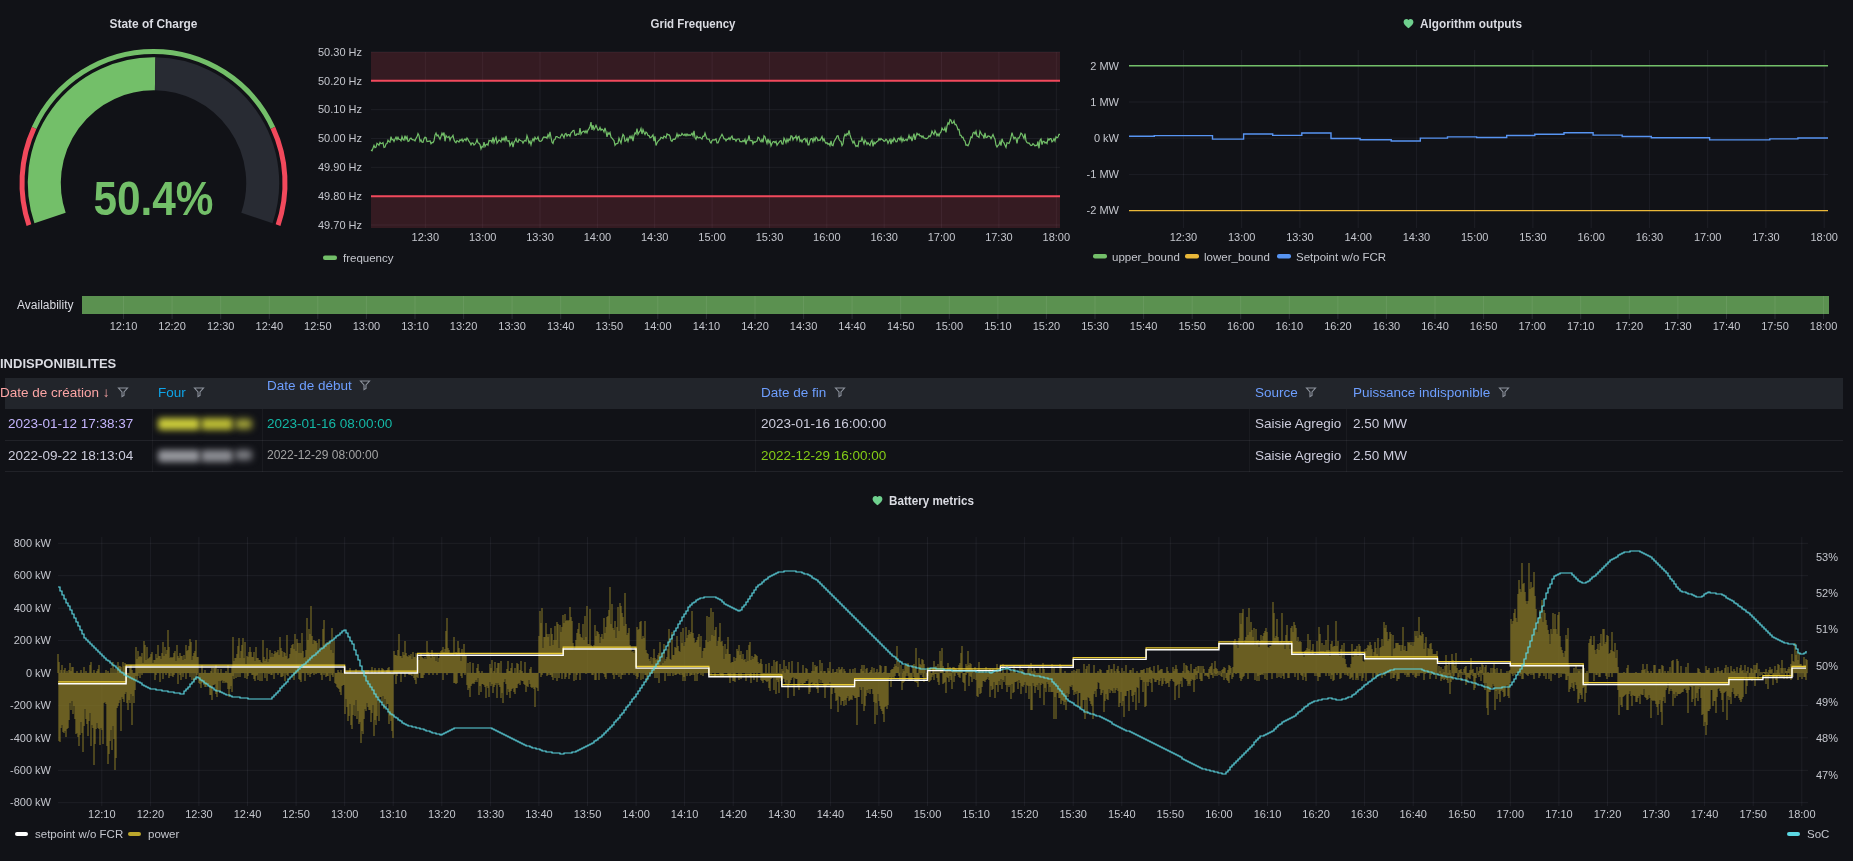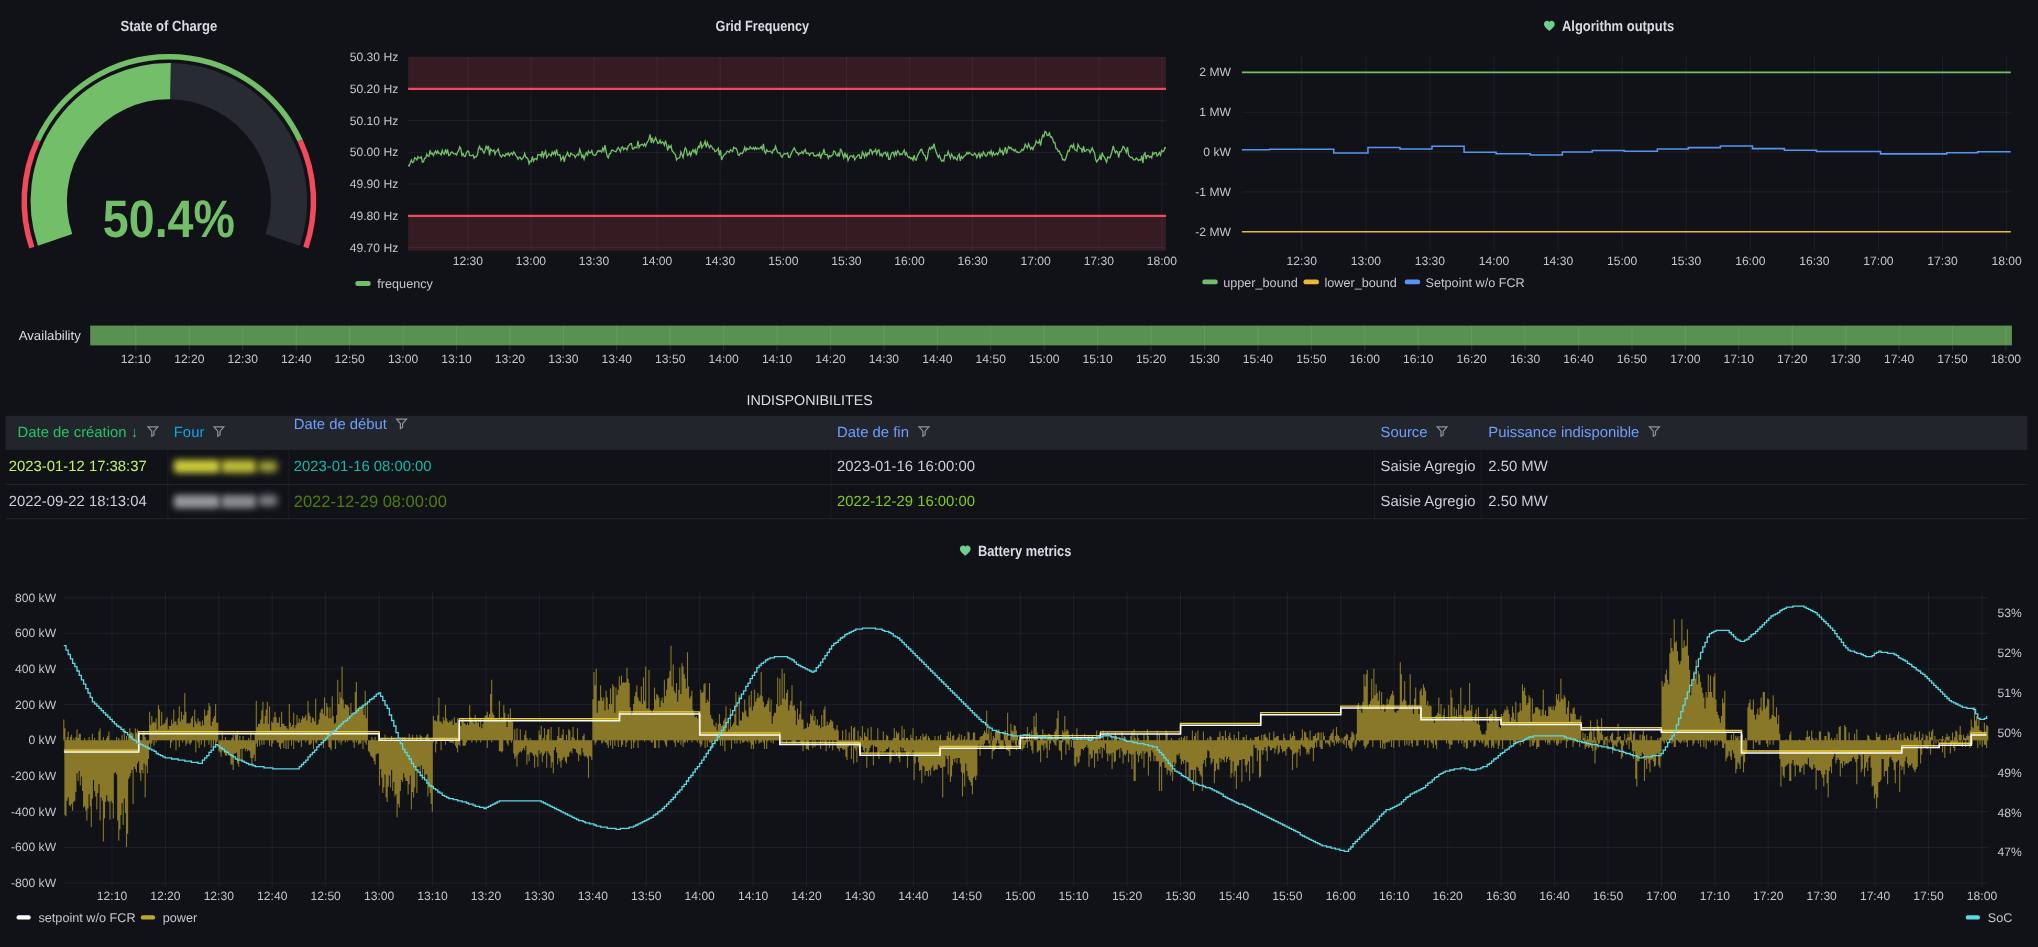--- a/index.html
+++ b/index.html
@@ -317,55 +317,55 @@
     <path d="M58.1 681.9H126.1V665.2H344.7V671.2H417.5V653.4H563.2V647.2H636.1V666.3H708.9V674.9H781.8V684.7H854.6V678.5H927.5V668.8H1000.4V665.4H1073.2V657.6H1146.1V647.9H1218.9V641.9H1291.8V652.4H1364.6V656.9H1437.5V661.5H1510.3V663.9H1583.2V682.7H1728.9V677.8H1762.9V675.7H1792.0V666.3H1806.0" fill="none" stroke="#E9CB34" stroke-width="1.2"></path>
     <path d="M58.1 683.7H126.1V667.0H344.7V673.0H417.5V655.2H563.2V649.0H636.1V668.1H708.9V676.7H781.8V686.5H854.6V680.3H927.5V670.6H1000.4V667.2H1073.2V659.4H1146.1V649.7H1218.9V643.7H1291.8V654.2H1364.6V658.7H1437.5V663.3H1510.3V665.7H1583.2V684.5H1728.9V679.6H1762.9V677.5H1792.0V668.1H1806.0" fill="none" stroke="#ffffff" stroke-width="1.4"></path>
     <path d="M58 587H60V591H62V595H64V599H66V603H68V606H70V610H72V614H74V618H76V622H78V626H80V630H82V634H84V638H86V640H88V642H90V644H92V646H94V648H96V650H98V652H100V654H102V656H104V658H106V660H108V661H110V663H112V665H114V666H116V668H118V670H120V672H122V673H124V675H126V676H128V677H130V678H132V679H134V680H136V681H138V682H140V683H142V685H144V686H146V687H148V688H150V689H152H154H156V690H158H160H162V691H164H166H168V692H170H172H174V693H176H178H180V694H182H184V691H186V689H188V687H190V684H192V682H194V679H196V677H198V678H200V680H202V681H204V683H206V684H208V686H210V687H212V688H214V690H216V691H218H220V692H222V693H224V694H226V695H228H230V696H232V697H234H236H238H240V698H242H244H246H248V699H250H252H254H256H258H260H262H264H266H268H270H272V697H274V695H276V693H278V691H280V688H282V686H284V684H286V682H288V679H290V677H292V675H294V673H296V671H298V669H300V667H302V665H304V664H306V662H308V660H310V658H312V656H314V655H316V653H318V651H320V649H322V648H324V646H326V644H328V643H330V641H332V640H334V638H336V636H338V635H340V633H342V631H344V630H346V633H348V637H350V641H352V644H354V650H356V655H358V660H360V666H362V671H364V676H366V681H368V684H370V687H372V690H374V694H376V697H378V700H380V702H382V705H384V707H386V709H388V712H390V714H392V715H394V717H396V718H398V720H400V721H402V723H404V724H406V725H408V726H410H412V727H414H416V728H418H420V729H422H424V730H426V731H428H430V732H432V733H434H436V734H438H440V735H442V734H444V733H446V732H448V731H450V730H452V729H454V728H456H458H460H462H464H466H468H470H472H474H476H478H480H482H484H486H488H490H492V729H494V730H496V731H498V732H500V733H502V734H504V735H506V736H508V737H510V738H512V739H514V740H516V741H518V742H520V743H522V744H524V745H526V746H528H530V747H532V748H534H536V749H538H540V750H542V751H544H546V752H548H550H552V753H554H556H558H560V754H562H564V753H566H568H570H572V752H574H576V751H578V750H580V749H582V748H584V747H586V746H588V745H590V744H592V743H594V741H596V740H598V738H600V737H602V735H604V733H606V731H608V729H610V727H612V725H614V722H616V720H618V718H620V715H622V713H624V710H626V707H628V705H630V702H632V699H634V697H636V694H638V691H640V688H642V685H644V682H646V679H648V676H650V673H652V670H654V667H656V664H658V661H660V657H662V653H664V650H666V646H668V642H670V639H672V635H674V631H676V628H678V624H680V621H682V617H684V614H686V611H688V607H690V605H692V603H694V602H696V600H698V599H700V598H702H704V597H706H708H710H712H714H716V598H718V599H720V600H722V602H724V604H726V605H728V606H730V607H732V608H734V609H736V610H738V611H740V610H742V607H744V605H746V602H748V599H750V596H752V593H754V590H756V587H758V585H760V584H762V582H764V580H766V579H768V577H770V576H772V575H774V574H776V573H778V572H780H782H784V571H786H788H790H792H794H796V572H798H800H802V573H804V574H806H808V575H810V576H812V578H814V579H816V580H818V582H820V584H822V586H824V588H826V590H828V592H830V594H832V596H834V598H836V600H838V602H840V604H842V606H844V608H846V610H848V612H850V614H852V616H854V618H856V620H858V622H860V624H862V626H864V628H866V630H868V632H870V634H872V636H874V638H876V640H878V642H880V644H882V646H884V648H886V650H888V652H890V654H892V656H894V657H896V659H898V661H900V662H902V664H904H906V665H908V666H910H912V667H914H916V668H918H920V669H922H924H926H928H930V668H932H934H936V669H938H940H942H944V670H946H948H950H952V671H954H956H958H960H962H964H966H968H970H972H974H976V672H978H980H982H984H986H988H990V673H992V672H994V671H996H998V670H1000H1002V669H1004H1006V668H1008V669H1010V670H1012H1014V671H1016H1018V672H1020H1022V673H1024V674H1026H1028H1030V675H1032H1034V676H1036H1038H1040V677H1042H1044V678H1046H1048V679H1050H1052V682H1054V684H1056V686H1058V689H1060V691H1062V694H1064V696H1066V699H1068V701H1070V702H1072V703H1074V705H1076V706H1078V707H1080V709H1082V710H1084V712H1086H1088V713H1090V714H1092H1094V715H1096V716H1098H1100V717H1102V718H1104V719H1106V720H1108V721H1110V722H1112V724H1114V725H1116V726H1118V727H1120V728H1122V729H1124V730H1126V731H1128H1130V732H1132V733H1134V734H1136V735H1138V736H1140V737H1142V738H1144V739H1146V740H1148V741H1150V742H1152V743H1154V744H1156V745H1158V746H1160V747H1162V748H1164V749H1166V750H1168V751H1170V752H1172V753H1174V754H1176V755H1178V756H1180V757H1182V759H1184V760H1186V761H1188V762H1190V763H1192V764H1194V765H1196V766H1198V767H1200V768H1202V769H1204H1206V770H1208H1210V771H1212H1214V772H1216H1218V773H1220H1222V774H1224H1226V772H1228V770H1230V767H1232V765H1234V763H1236V761H1238V759H1240V757H1242V755H1244V753H1246V751H1248V749H1250V747H1252V745H1254V742H1256V740H1258V738H1260V736H1262H1264V735H1266V734H1268V733H1270V732H1272V731H1274V729H1276V727H1278V725H1280V724H1282V722H1284V721H1286V720H1288V719H1290V718H1292V717H1294V716H1296V714H1298V712H1300V711H1302V709H1304V707H1306V706H1308V704H1310V703H1312V702H1314V701H1316H1318V700H1320H1322V699H1324H1326H1328V698H1330H1332V699H1334H1336V700H1338H1340H1342V699H1344H1346V698H1348V697H1350H1352V695H1354V694H1356V692H1358V690H1360V689H1362V687H1364V685H1366V684H1368V682H1370V681H1372V679H1374V678H1376V676H1378V675H1380V674H1382H1384V673H1386V672H1388V671H1390V670H1392H1394V669H1396H1398H1400H1402H1404H1406H1408H1410H1412H1414H1416H1418H1420H1422V670H1424V671H1426H1428V672H1430H1432V673H1434V674H1436H1438V675H1440H1442V676H1444H1446V677H1448H1450H1452V678H1454H1456V679H1458H1460H1462V680H1464H1466V681H1468V682H1470H1472V683H1474H1476V684H1478V685H1480H1482V686H1484V687H1486H1488V688H1490V689H1492H1494V688H1496H1498H1500H1502V687H1504H1506H1508H1510V685H1512V682H1514V679H1516V675H1518V672H1520V669H1522V665H1524V659H1526V653H1528V647H1530V641H1532V635H1534V629H1536V623H1538V618H1540V612H1542V606H1544V599H1546V593H1548V588H1550V584H1552V579H1554V576H1556V575H1558V574H1560V573H1562H1564H1566H1568H1570H1572V575H1574V577H1576V579H1578V581H1580V582H1582V583H1584H1586V582H1588V581H1590V579H1592V577H1594V576H1596V574H1598V572H1600V570H1602V568H1604V566H1606V564H1608V562H1610V560H1612V559H1614V558H1616V557H1618V555H1620V554H1622V553H1624V552H1626H1628H1630V551H1632H1634H1636H1638H1640V552H1642V553H1644V554H1646V555H1648V556H1650V557H1652V559H1654V561H1656V563H1658V565H1660V567H1662V569H1664V571H1666V573H1668V576H1670V579H1672V581H1674V584H1676V587H1678V589H1680V591H1682V592H1684H1686V593H1688V594H1690H1692V595H1694V596H1696V597H1698H1700H1702V596H1704V594H1706V593H1708V592H1710V593H1712H1714H1716V594H1718H1720H1722V595H1724V596H1726V598H1728V599H1730V600H1732V601H1734V603H1736V604H1738V606H1740V607H1742V609H1744V610H1746V612H1748V613H1750V615H1752V617H1754V619H1756V621H1758V623H1760V625H1762V627H1764V629H1766V631H1768V633H1770V635H1772V637H1774V638H1776V639H1778V640H1780V641H1782V642H1784V643H1786H1788V644H1790H1792H1794V645H1796V649H1798V653H1800V654H1802H1804V653H1806V651" fill="none" stroke="#5CD8E3" stroke-width="1.2"></path>
     <rect x="15" y="832" width="13" height="4" rx="2" fill="#ffffff"></rect>
     <text x="35" y="838" font-size="11.5" fill="#c4c6cd">setpoint w/o FCR</text>
     <rect x="128" y="832" width="13" height="4" rx="2" fill="#BCA72C"></rect>
     <text x="148" y="838" font-size="11.5" fill="#c4c6cd">power</text>
     <rect x="1787" y="832" width="13" height="4" rx="2" fill="#5CD8E3"></rect>
     <text x="1807" y="838" font-size="11.5" fill="#c4c6cd">SoC</text>
 </svg>
-<div style="position:absolute;left:0;top:356px;width:1472px;text-align:center;font-size:13px;font-weight:400;color:#dadbe2">INDISPONIBILITES</div>
+<div style="position:absolute;left:0;top:356px;width:1472px;text-align:left;font-size:13px;font-weight:700;color:#dadbe2">INDISPONIBILITES</div>
 <div style="position:absolute;left:5px;top:378px;width:1838px;height:31px;background:#22252b"></div>
-<div style="position:absolute;left:16px;top:385px;font-size:13.5px;color:#22c55e;white-space:nowrap">Date de création <span style="font-size:13.5px">↓</span>&nbsp;&nbsp;<svg width="12" height="12" viewBox="0 0 12 12" style="vertical-align:-1px">
+<div style="position:absolute;left:0;top:385px;font-size:13.5px;color:#fca5a5;white-space:nowrap">Date de création <span style="font-size:13.5px">↓</span>&nbsp;&nbsp;<svg width="12" height="12" viewBox="0 0 12 12" style="vertical-align:-1px">
       <path d="M1.5 2h9L7 6v3.4l-2 1.2V6z" fill="none" stroke="#8e949e" stroke-width="1.1"></path>
     </svg></div>
 <div style="position:absolute;left:158px;top:385px;font-size:13.5px;color:#0ea5e9;white-space:nowrap">Four&nbsp;&nbsp;<svg width="12" height="12" viewBox="0 0 12 12" style="vertical-align:-1px">
       <path d="M1.5 2h9L7 6v3.4l-2 1.2V6z" fill="none" stroke="#8e949e" stroke-width="1.1"></path>
     </svg></div>
 <div style="position:absolute;left:267px;top:378px;font-size:13.5px;color:#6e9fff;white-space:nowrap">Date de début&nbsp;&nbsp;<svg width="12" height="12" viewBox="0 0 12 12" style="vertical-align:-1px">
       <path d="M1.5 2h9L7 6v3.4l-2 1.2V6z" fill="none" stroke="#8e949e" stroke-width="1.1"></path>
     </svg></div>
 <div style="position:absolute;left:761px;top:385px;font-size:13.5px;color:#6e9fff;white-space:nowrap">Date de fin&nbsp;&nbsp;<svg width="12" height="12" viewBox="0 0 12 12" style="vertical-align:-1px">
       <path d="M1.5 2h9L7 6v3.4l-2 1.2V6z" fill="none" stroke="#8e949e" stroke-width="1.1"></path>
     </svg></div>
 <div style="position:absolute;left:1255px;top:385px;font-size:13.5px;color:#6e9fff;white-space:nowrap">Source&nbsp;&nbsp;<svg width="12" height="12" viewBox="0 0 12 12" style="vertical-align:-1px">
       <path d="M1.5 2h9L7 6v3.4l-2 1.2V6z" fill="none" stroke="#8e949e" stroke-width="1.1"></path>
     </svg></div>
 <div style="position:absolute;left:1353px;top:385px;font-size:13.5px;color:#6e9fff;white-space:nowrap">Puissance indisponible&nbsp;&nbsp;<svg width="12" height="12" viewBox="0 0 12 12" style="vertical-align:-1px">
       <path d="M1.5 2h9L7 6v3.4l-2 1.2V6z" fill="none" stroke="#8e949e" stroke-width="1.1"></path>
     </svg></div>
 <div style="position:absolute;left:5px;top:409px;width:1838px;height:31.5px;border-bottom:1px solid rgba(204,204,220,0.09)"></div>
-<div style="position:absolute;left:8px;top:416px;font-size:13.5px;color:#bef264;white-space:nowrap">2023-01-12 17:38:37</div>
+<div style="position:absolute;left:8px;top:416px;font-size:13.5px;color:#c4b5fd;white-space:nowrap">2023-01-12 17:38:37</div>
 <div style="position:absolute;left:158px;top:418px;width:42px;height:12px;border-radius:3px;background:#caca3a;filter:blur(3px)"></div>
 <div style="position:absolute;left:201px;top:418px;width:32px;height:12px;border-radius:3px;background:#b9b934;filter:blur(3px)"></div>
 <div style="position:absolute;left:235px;top:419px;width:17px;height:10px;border-radius:3px;background:#a2a238;filter:blur(3.5px)"></div>
 <div style="position:absolute;left:267px;top:416px;font-size:13.5px;color:#14b8a6;white-space:nowrap">2023-01-16 08:00:00</div>
 <div style="position:absolute;left:761px;top:416px;font-size:13.5px;color:#ccccdc;white-space:nowrap">2023-01-16 16:00:00</div>
 <div style="position:absolute;left:1255px;top:416px;font-size:13.5px;color:#ccccdc;white-space:nowrap">Saisie Agregio</div>
 <div style="position:absolute;left:1353px;top:416px;font-size:13.5px;color:#ccccdc;white-space:nowrap">2.50 MW</div>
 <div style="position:absolute;left:5px;top:440px;width:1838px;height:31.5px;border-bottom:1px solid rgba(204,204,220,0.09)"></div>
 <div style="position:absolute;left:8px;top:448px;font-size:13.5px;color:#ccccdc;white-space:nowrap">2022-09-22 18:13:04</div>
 <div style="position:absolute;left:158px;top:450px;width:42px;height:12px;border-radius:3px;background:#96979d;filter:blur(3px)"></div>
 <div style="position:absolute;left:201px;top:450px;width:32px;height:12px;border-radius:3px;background:#8a8b91;filter:blur(3px)"></div>
 <div style="position:absolute;left:235px;top:450px;width:17px;height:10px;border-radius:3px;background:#7e7f85;filter:blur(3.5px)"></div>
-<div style="position:absolute;left:267px;top:448px;font-size:15px;color:#4d7c0f;white-space:nowrap">2022-12-29 08:00:00</div>
+<div style="position:absolute;left:267px;top:448px;font-size:12px;color:#a3a3a3;white-space:nowrap">2022-12-29 08:00:00</div>
 <div style="position:absolute;left:761px;top:448px;font-size:13.5px;color:#84cc16;white-space:nowrap">2022-12-29 16:00:00</div>
 <div style="position:absolute;left:1255px;top:448px;font-size:13.5px;color:#ccccdc;white-space:nowrap">Saisie Agregio</div>
 <div style="position:absolute;left:1353px;top:448px;font-size:13.5px;color:#ccccdc;white-space:nowrap">2.50 MW</div>
 <div style="position:absolute;left:151.5px;top:409px;width:1px;height:63px;background:rgba(204,204,220,0.05)"></div>
 <div style="position:absolute;left:261.5px;top:409px;width:1px;height:63px;background:rgba(204,204,220,0.05)"></div>
 <div style="position:absolute;left:754.5px;top:409px;width:1px;height:63px;background:rgba(204,204,220,0.05)"></div>
 <div style="position:absolute;left:1248.5px;top:409px;width:1px;height:63px;background:rgba(204,204,220,0.05)"></div>
 <div style="position:absolute;left:1345.5px;top:409px;width:1px;height:63px;background:rgba(204,204,220,0.05)"></div>
 
 </body></html>

